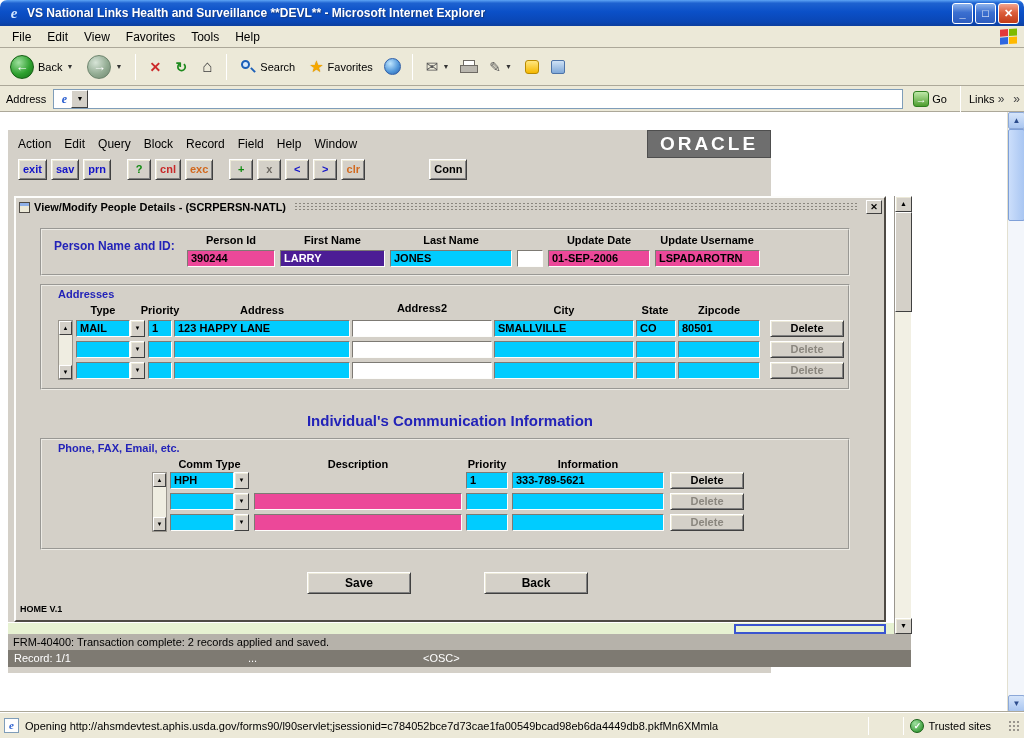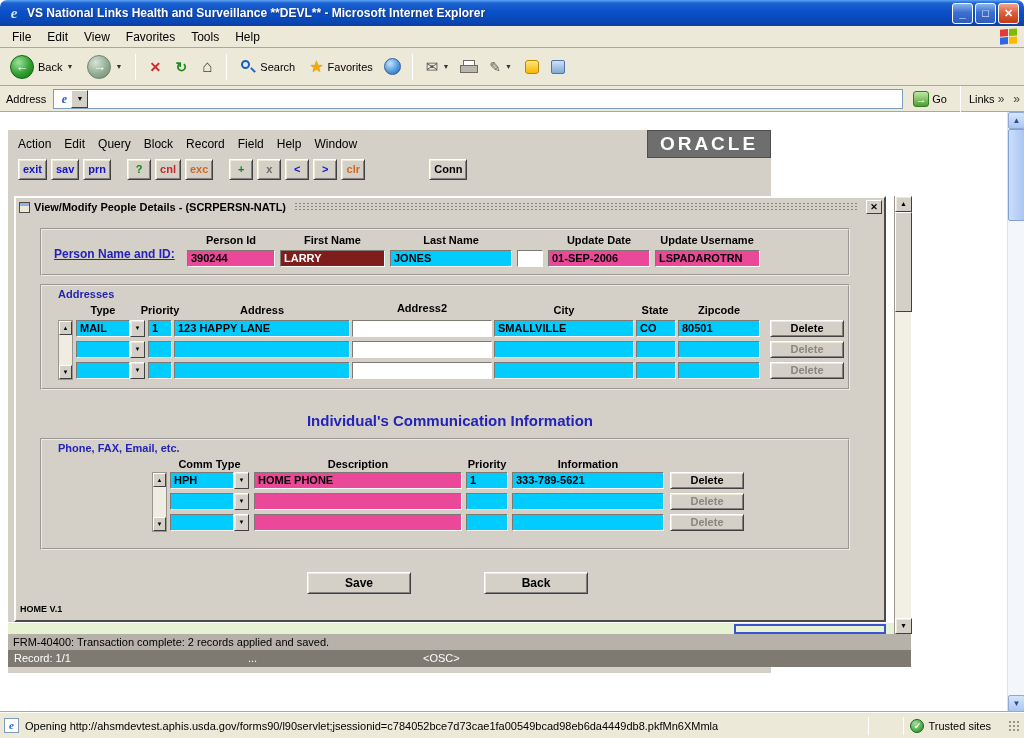--- a/index.html
+++ b/index.html
@@ -98,21 +98,21 @@
     font:bold 9px "Liberation Sans",sans-serif; text-align:center; line-height:12px; }
   .fwin-content { position:relative; height:404px; }
 
   .gbox { position:absolute; border:2px groove #EDEBE5; }
   .blue-lbl { position:absolute; color:#2323B8; font:bold 12px "Liberation Sans",sans-serif; white-space:nowrap; }
   .hdr { position:absolute; font:bold 11px "Liberation Sans",sans-serif; text-align:center; white-space:nowrap; }
 
   .fld { position:absolute; height:17px; border:1px solid; border-color:#7D7A74 #FDFDFB #FDFDFB #7D7A74;
     font:bold 11px "Liberation Sans",sans-serif; line-height:15px; padding:0 3px; white-space:nowrap; overflow:hidden; color:#000; }
   .f-cyan { background:#00CCFF; } .f-gray { background:#ec4899; } .f-white { background:#FFFFFF; }
-  .f-sel { background:#7f1d1d; color:#fff; }
+  .f-sel { background:#4c1d95; color:#fff; }
 
   .btn { position:absolute; background:#D4D0C8; border:1px solid; border-color:#FFFFFF #404040 #404040 #FFFFFF;
     box-shadow:inset 1px 1px 0 #ECE9D8, inset -1px -1px 0 #808080;
     font:bold 11px "Liberation Sans",sans-serif; text-align:center; color:#000; }
   .btn.disabled { color:#8A867E; }
   .del { width:74px; height:17px; line-height:15px; }
   .bigbtn { width:104px; height:22px; line-height:20px; font-size:12px; }
 
   .ddbtn { position:absolute; width:15px; height:17px; background:#D4D0C8; border:1px solid; border-color:#fff #404040 #404040 #fff;
     box-shadow:inset 1px 1px 0 #ECE9D8; font-size:6px; text-align:center; line-height:15px; color:#000; }
@@ -287,21 +287,21 @@
     <div class="fwin">
       <div class="fwin-title">
         <span class="fwin-ic"></span>
         <span class="fwin-text">View/Modify People Details - (SCRPERSN-NATL)</span>
         <span class="fwin-dots"></span>
         <span class="fwin-x">✕</span>
       </div>
       <div class="fwin-content">
 
         <div class="gbox" style="left:24px;top:12px;width:810px;height:48px;">
-          <span class="blue-lbl" style="left:12px;top:17px;text-decoration:underline;">Person Name and ID:</span>
+          <span class="blue-lbl" style="left:12px;top:9px;">Person Name and ID:</span>
           <span class="hdr" style="left:145px;top:4px;width:88px;">Person Id</span>
           <span class="hdr" style="left:238px;top:4px;width:105px;">First Name</span>
           <span class="hdr" style="left:348px;top:4px;width:122px;">Last Name</span>
           <span class="hdr" style="left:463px;top:20px;width:50px;">Mi</span>
           <span class="hdr" style="left:506px;top:4px;width:102px;">Update Date</span>
           <span class="hdr" style="left:600px;top:4px;width:130px;">Update Username</span>
           <span class="fld f-gray" style="left:145px;top:20px;width:88px;">390244</span>
           <span class="fld f-sel" style="left:238px;top:20px;width:105px;">LARRY</span>
           <span class="fld f-cyan" style="left:348px;top:20px;width:122px;">JONES</span>
           <span class="fld f-white" style="left:475px;top:20px;width:26px;"></span>
@@ -364,21 +364,20 @@
           <span class="hdr" style="left:404px;top:18px;width:82px;">Priority</span>
           <span class="hdr" style="left:470px;top:18px;width:152px;">Information</span>
 
           <span class="sb-v" style="left:110px;top:32px;height:60px;">
             <span class="sb-a">▲</span>
             <span class="sb-a">▼</span>
           </span>
 
           <span class="fld f-cyan" style="left:128px;top:32px;width:64px;">HPH</span>
           <span class="ddbtn" style="left:192px;top:32px;">▼</span>
-          <span class="fld f-gray" style="left:212px;top:32px;width:208px;">HOME PHONE</span>
           <span class="fld f-cyan" style="left:424px;top:32px;width:42px;">1</span>
           <span class="fld f-cyan" style="left:470px;top:32px;width:152px;">333-789-5621</span>
           <span class="btn del" style="left:628px;top:32px;">Delete</span>
 
           <span class="fld f-cyan" style="left:128px;top:53px;width:64px;"></span>
           <span class="ddbtn" style="left:192px;top:53px;">▼</span>
           <span class="fld f-gray" style="left:212px;top:53px;width:208px;"></span>
           <span class="fld f-cyan" style="left:424px;top:53px;width:42px;"></span>
           <span class="fld f-cyan" style="left:470px;top:53px;width:152px;"></span>
           <span class="btn del disabled" style="left:628px;top:53px;">Delete</span>

